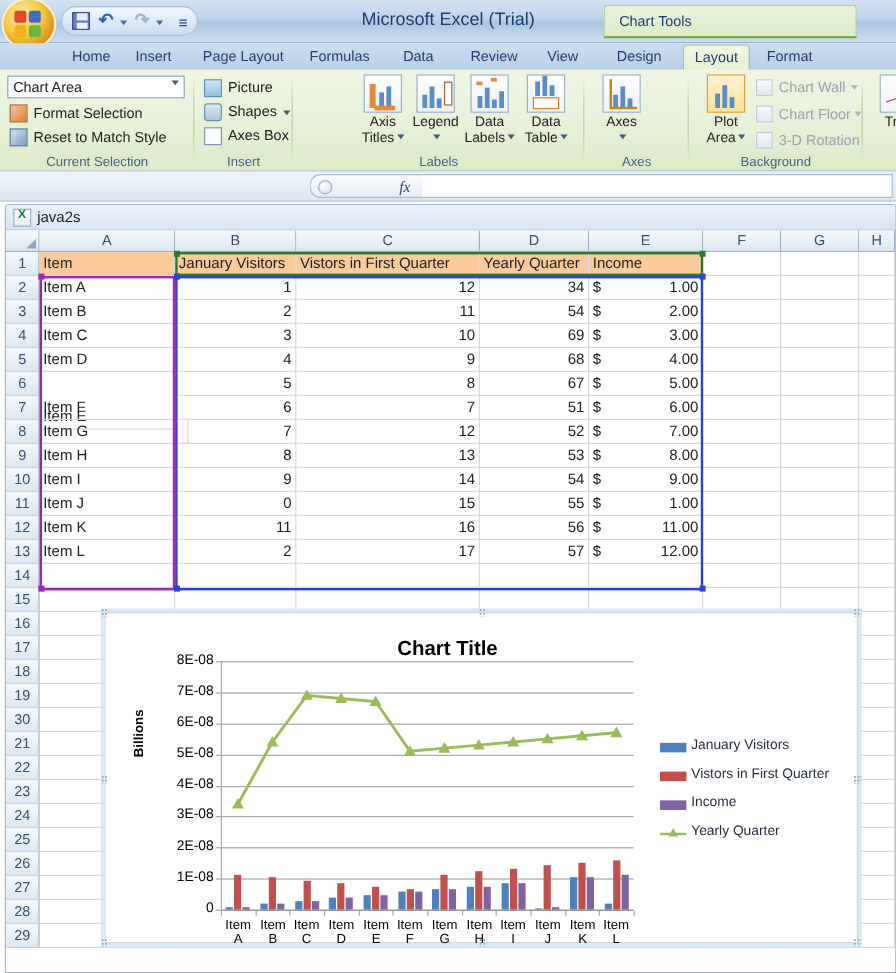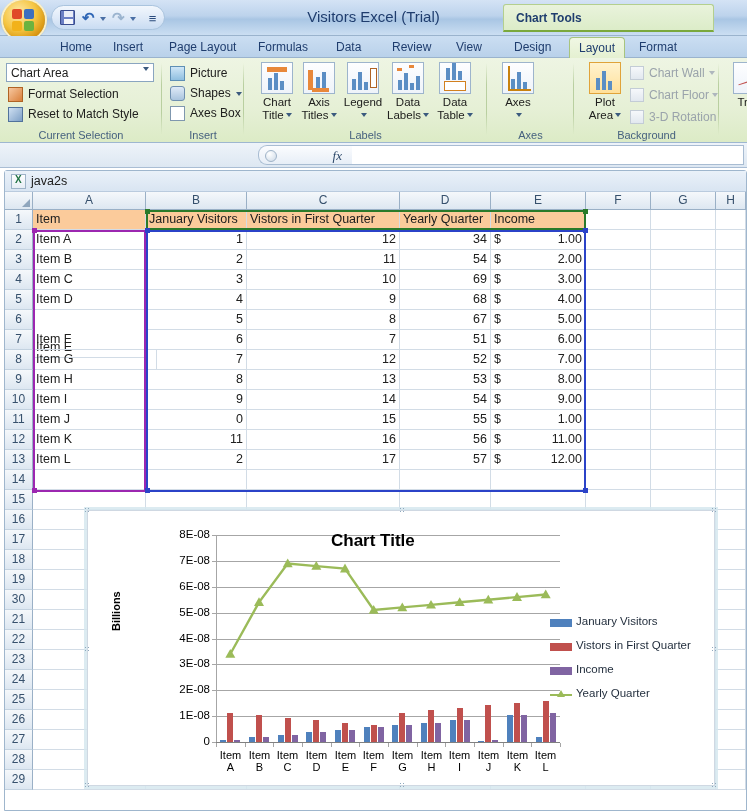--- a/index.html
+++ b/index.html
@@ -61,21 +61,21 @@
     position: absolute; left: 0; top: 8px; width: 747px; text-align: center;
     font-size: 15px; color: #1f3d6e;
   }
   .charttools-wrap {
     position: absolute; left: 503px; top: 4px; width: 211px; height: 28px;
     background: linear-gradient(to bottom, #e9f3dc 0%, #dcecc8 100%);
     border: 1px solid #b4cf8e; border-bottom: 2px solid #7aa83c;
     border-radius: 3px 3px 0 0;
   }
   .charttools-lbl {
-    position: absolute; left: 12px; top: 6px; font-size: 12px; color: #1f3d6e; font-weight: bold;
+    position: absolute; left: 12px; top: 6px; font-size: 12px; color: #1f3d6e;
   }
 
   
   .tabstrip {
     position: absolute; left: 0; top: 36px; width: 747px; height: 22px;
     background: linear-gradient(to bottom, #cbdef2 0%, #b9d1ea 100%);
     border-bottom: 1px solid #9ab3cd;
   }
   .tab {
     position: absolute; top: 1px; height: 21px; padding: 0 9px;
@@ -261,21 +261,21 @@
     box-shadow: 0 0 0 3px rgba(214,231,239,.85);
   }
   .chartobj .chandle {
     position: absolute; width: 7px; height: 7px;
   }
   .chandle .dots {
     width: 7px; height: 7px;
     background-image: radial-gradient(circle, #8ea8bd 34%, transparent 36%);
     background-size: 3px 3px;
   }
-  .plotbg { position: absolute; left: 0; top: 0; width: 100%; height: 100%; margin-left: 32px; }
+  .plotbg { position: absolute; left: 0; top: 16px; width: 100%; height: 100%; }
   .gridline { position: absolute; height: 1px; background: #a6a6a6; }
   .axisline { position: absolute; width: 1px; background: #a6a6a6; }
   .tickmark { position: absolute; width: 4px; height: 1px; background: #a6a6a6; }
   .xtick { position: absolute; width: 1px; height: 4px; background: #a6a6a6; }
   .ylab {
     position: absolute; font-size: 11.5px; color: #000; text-align: right;
     white-space: nowrap;
   }
   .xlab {
     position: absolute; font-size: 11px; color: #000; text-align: center;
@@ -315,21 +315,21 @@
 
     <div class="qat">
       <div class="save-ico"></div>
       <div class="arrow-ico" style="left:30px;color:#2f66b5;">↶</div>
       <div class="tiny-dd" style="left:48px;"></div>
       <div class="arrow-ico" style="left:60px;color:#9bb4cf;">↷</div>
       <div class="tiny-dd" style="left:78px;"></div>
       <div class="qat-item" style="left:92px;">≡</div>
     </div>
 
-    <div class="app-title">Visitors Excel (Trial)</div>
+    <div class="app-title">Microsoft Excel (Trial)</div>
 
     <div class="charttools-wrap">
       <div class="charttools-lbl">Chart Tools</div>
     </div>
   </div>
 
   <div class="tabstrip">
     <div class="tab" style="left:51px;">Home</div>
     <div class="tab" style="left:104px;">Insert</div>
     <div class="tab" style="left:160px;">Page Layout</div>
@@ -371,29 +371,20 @@
         <span class="cdown" style="position:absolute;left:64px;top:8px;"></span>
       </div>
       <div class="cmdrow" style="left:8px; top:45px;">
         <span class="mico" style="background:#fff; border:1px solid #7f97ae;"></span>
         <span class="ctext">Axes Box</span>
       </div>
       <div class="rgroup-label">Insert</div>
     </div>
 
     <div class="rgroup" style="left:244px; width:243px;">
-      <div class="bigbtn" style="left:7px;">
-        <div class="bico">
-          <span class="mbar" style="left:5px;width:20px;height:5px;bottom:auto;top:4px;background:#e8883a;"></span>
-          <span class="mbar" style="left:6px;width:4px;height:12px;background:#5b8ec4;"></span>
-          <span class="mbar" style="left:12px;width:4px;height:17px;background:#5b8ec4;"></span>
-          <span class="mbar" style="left:18px;width:4px;height:9px;background:#5b8ec4;"></span>
-        </div>
-        <div class="blabel"><span>Chart</span><br><span>Title</span><span class="cdown"></span></div>
-      </div>
       <div class="bigbtn" style="left:49px;">
         <div class="bico">
           <span class="mbar" style="left:4px;width:5px;height:20px;background:#e8883a;"></span>
           <span class="mbar" style="left:12px;width:4px;height:13px;background:#5b8ec4;"></span>
           <span class="mbar" style="left:18px;width:4px;height:18px;background:#5b8ec4;"></span>
           <span class="mbar" style="left:8px;width:17px;height:4px;bottom:1px;background:#e8883a;"></span>
         </div>
         <div class="blabel"><span>Axis</span><br><span>Titles</span><span class="cdown"></span></div>
       </div>
       <div class="bigbtn" style="left:93px;">

